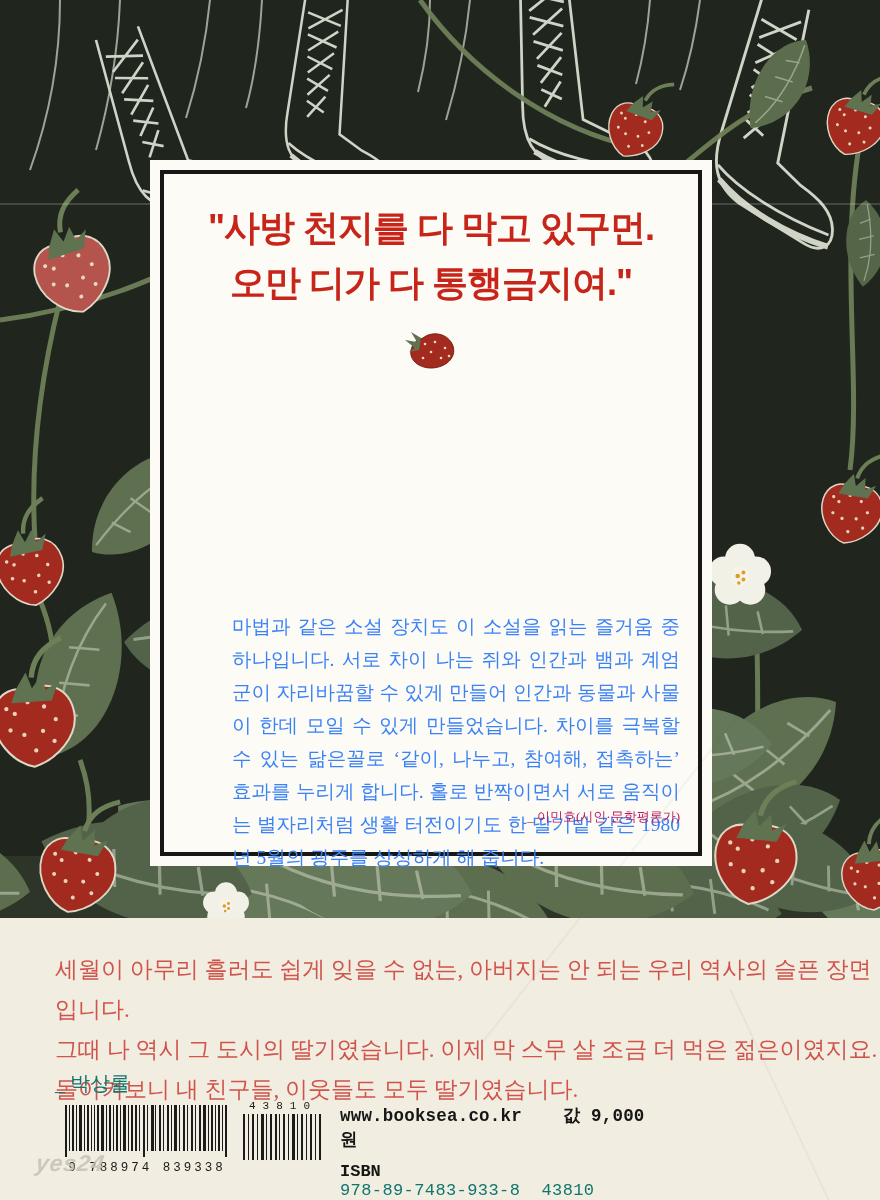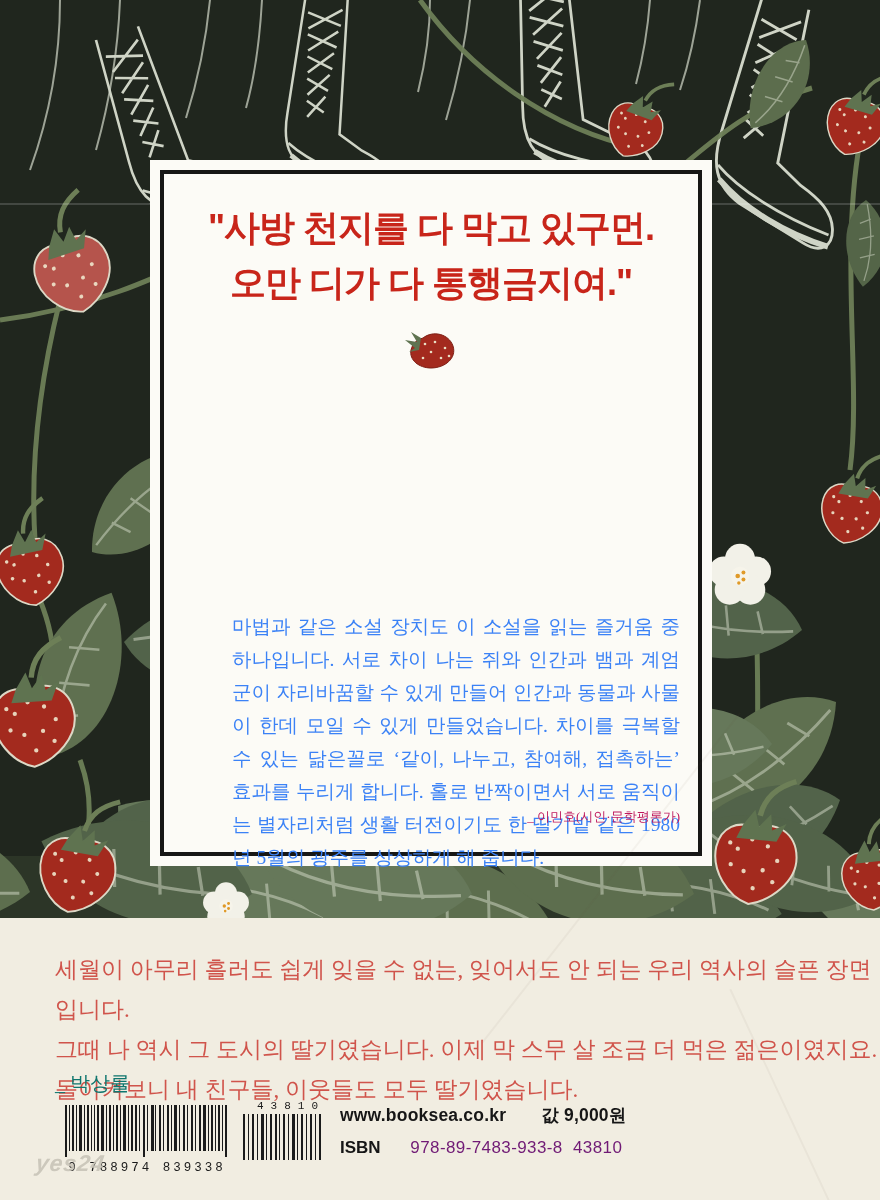--- a/index.html
+++ b/index.html
@@ -37,32 +37,32 @@
   .bottom-quote{position:absolute;left:55px;top:32px;
         font-size:23px;line-height:40px;color:#d0544b;}
   .bottom-sign{position:absolute;left:55px;top:152px;
         font-size:20px;color:#0f766e;}
 
   .barcode-wrap{position:absolute;left:65px;top:187px;width:192px;height:70px;}
   .barcode-digits{position:absolute;left:-4px;bottom:0;width:172px;text-align:center;
         background:#f1ede1;font-family:"Liberation Mono","DejaVu Sans Mono",monospace;
         font-size:12.5px;letter-spacing:3px;color:#1b1b1b;}
   .addon-wrap{position:absolute;left:243px;top:182px;width:80px;height:66px;}
-  .addon-digits{position:absolute;left:8px;top:0;width:80px;text-align:center;
+  .addon-digits{position:absolute;left:0;top:0;width:80px;text-align:center;
         font-family:"Liberation Mono","DejaVu Sans Mono",monospace;
         font-size:11px;letter-spacing:7px;color:#1b1b1b;}
   .addon-bars{position:absolute;left:0;top:14px;}
 
   .pubinfo{position:absolute;left:340px;top:185px;width:320px;
-        font-family:Liberation Sans, sans-serif;}
+        font-family:Liberation Mono, monospace;}
   .pub-line1{font-size:17.5px;font-weight:700;color:#161616;letter-spacing:.2px;}
   .pub-line1 .price{margin-left:30px;}
   .pub-line2{margin-top:11px;font-size:17px;}
   .isbn-label{font-weight:700;color:#161616;margin-right:25px;}
-  .isbn-value{color:#701a75;white-space:pre;letter-spacing:.4px;}
+  .isbn-value{color:#0f766e;white-space:pre;letter-spacing:.4px;}
 
   .watermark{position:absolute;left:36px;top:232px;
         font-family:"Liberation Sans","DejaVu Sans",sans-serif;
         font-style:italic;font-weight:700;font-size:23px;letter-spacing:1px;
         color:#c8c4b8;transform:skewX(-8deg);opacity:.9;}
 </style>
 </head>
 <body>
 
 <div class="page">
@@ -209,21 +209,21 @@
     <div class="review">마법과 같은 소설 장치도 이 소설을 읽는 즐거움 중 하나입니다. 서로 차이 나는 쥐와 인간과 뱀과 계엄군이 자리바꿈할 수 있게 만들어 인간과 동물과 사물이 한데 모일 수 있게 만들었습니다. 차이를 극복할 수 있는 닮은꼴로 ‘같이, 나누고, 참여해, 접촉하는’ 효과를 누리게 합니다. 홀로 반짝이면서 서로 움직이는 별자리처럼 생활 터전이기도 한 딸기밭 같은 1980년 5월의 광주를 상상하게 해 줍니다.</div>
 
     <div class="review-attr">_ 이민호(시인·문학평론가)</div>
   </div>
 
   <div class="bottom-section">
     <div class="crease c1"></div>
     <div class="crease c2"></div>
 
     <div class="bottom-quote">
-      <div>세월이 아무리 흘러도 쉽게 잊을 수 없는, 잊어서도 안 되는 우리 역사의 슬픈 장면입니다.</div>
+      <div>세월이 아무리 흘러도 쉽게 잊을 수 없는, 아버지는 안 되는 우리 역사의 슬픈 장면입니다.</div>
       <div>그때 나 역시 그 도시의 딸기였습니다. 이제 막 스무 살 조금 더 먹은 젊은이였지요.</div>
       <div>돌이켜보니 내 친구들, 이웃들도 모두 딸기였습니다.</div>
     </div>
     <div class="bottom-sign">_ 박상률</div>
 
     <div class="barcode-wrap">
       <svg width="162" height="58" viewBox="0 0 162 58">
         <g fill="#1b1b1b">
           <rect x="0" y="0" width="2" height="52"></rect>
             <rect x="4" y="0" width="1" height="46"></rect>

